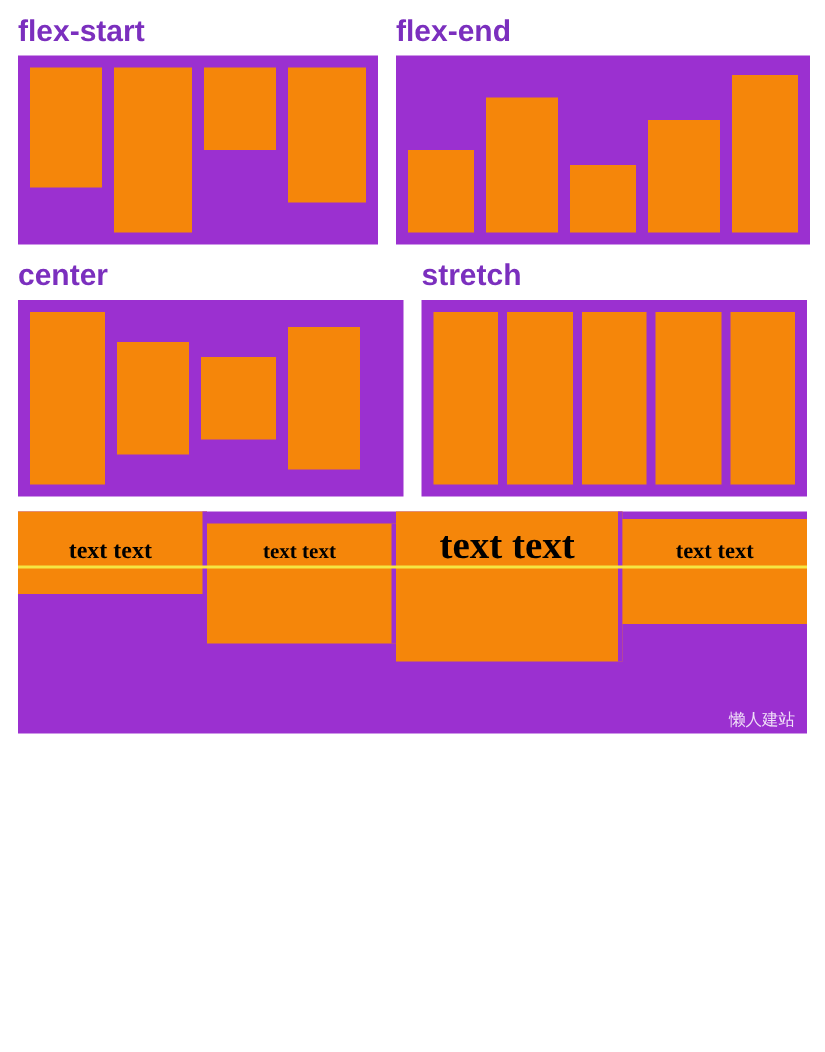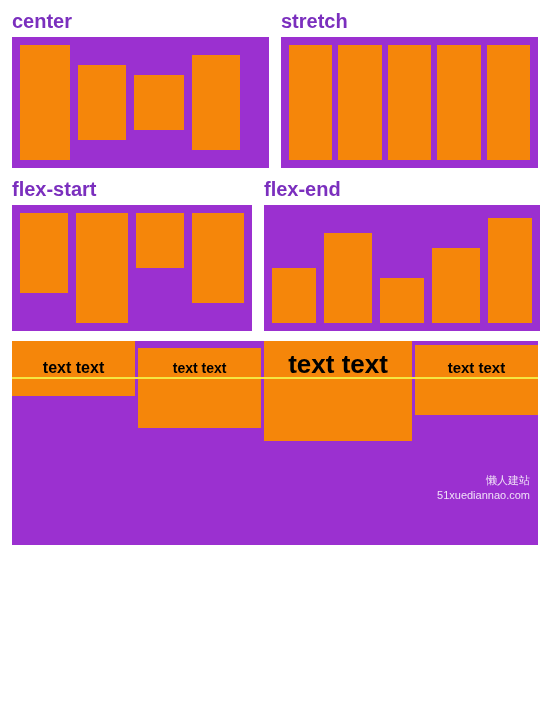--- a/index.html
+++ b/index.html
@@ -129,45 +129,20 @@
     }
   </style>
 </head>
 <body>
 
 <div class="page-container">
 
   <div class="row">
 
     <div class="half">
-      <div class="section-label">center</div>
-      <div class="demo-box center-box">
-        <div class="orange-block" style="width:50px;height:115px;"></div>
-        <div class="orange-block" style="width:48px;height:75px;"></div>
-        <div class="orange-block" style="width:50px;height:55px;"></div>
-        <div class="orange-block" style="width:48px;height:95px;"></div>
-      </div>
-    </div>
-
-    <div class="half">
-      <div class="section-label">stretch</div>
-      <div class="demo-box stretch-box" style="gap:6px;">
-        <div class="orange-block" style="flex:1;height:auto;"></div>
-        <div class="orange-block" style="flex:1;height:auto;"></div>
-        <div class="orange-block" style="flex:1;height:auto;"></div>
-        <div class="orange-block" style="flex:1;height:auto;"></div>
-        <div class="orange-block" style="flex:1;height:auto;"></div>
-      </div>
-    </div>
-
-  </div>
-
-  <div class="row">
-
-    <div class="half">
       <div class="section-label">flex-start</div>
       <div class="demo-box flex-start-box">
         <div class="orange-block" style="width:48px;height:80px;"></div>
         <div class="orange-block" style="width:52px;height:110px;"></div>
         <div class="orange-block" style="width:48px;height:55px;"></div>
         <div class="orange-block" style="width:52px;height:90px;"></div>
       </div>
     </div>
 
     <div class="half">
@@ -176,23 +151,48 @@
         <div class="orange-block" style="width:44px;height:55px;"></div>
         <div class="orange-block" style="width:48px;height:90px;"></div>
         <div class="orange-block" style="width:44px;height:45px;"></div>
         <div class="orange-block" style="width:48px;height:75px;"></div>
         <div class="orange-block" style="width:44px;height:105px;"></div>
       </div>
     </div>
 
   </div>
 
+  <div class="row">
+
+    <div class="half">
+      <div class="section-label">center</div>
+      <div class="demo-box center-box">
+        <div class="orange-block" style="width:50px;height:115px;"></div>
+        <div class="orange-block" style="width:48px;height:75px;"></div>
+        <div class="orange-block" style="width:50px;height:55px;"></div>
+        <div class="orange-block" style="width:48px;height:95px;"></div>
+      </div>
+    </div>
+
+    <div class="half">
+      <div class="section-label">stretch</div>
+      <div class="demo-box stretch-box" style="gap:6px;">
+        <div class="orange-block" style="flex:1;height:auto;"></div>
+        <div class="orange-block" style="flex:1;height:auto;"></div>
+        <div class="orange-block" style="flex:1;height:auto;"></div>
+        <div class="orange-block" style="flex:1;height:auto;"></div>
+        <div class="orange-block" style="flex:1;height:auto;"></div>
+      </div>
+    </div>
+
+  </div>
+
   <div class="baseline-section">
     <div style="position:relative; height:165px;">
-      <div class="baseline-demo" style="height:204px;">
+      <div class="baseline-demo" style="height:148px;font-family:Liberation Serif, serif;">
 
         <div class="baseline-item" style="height:55px; padding-top:18px; flex:1; margin:0; border-right:3px solid #9b30d0;">
           <span class="baseline-text" style="font-size:16px;">text text</span>
         </div>
 
         <div class="baseline-item" style="height:80px; padding-top:12px; flex:1; margin:0; border-right:3px solid #9b30d0;">
           <span class="baseline-text" style="font-size:14px;">text text</span>
         </div>
 
         <div class="baseline-item" style="height:100px; padding-top:8px; flex:1.2; margin:0; border-right:3px solid #9b30d0;">

